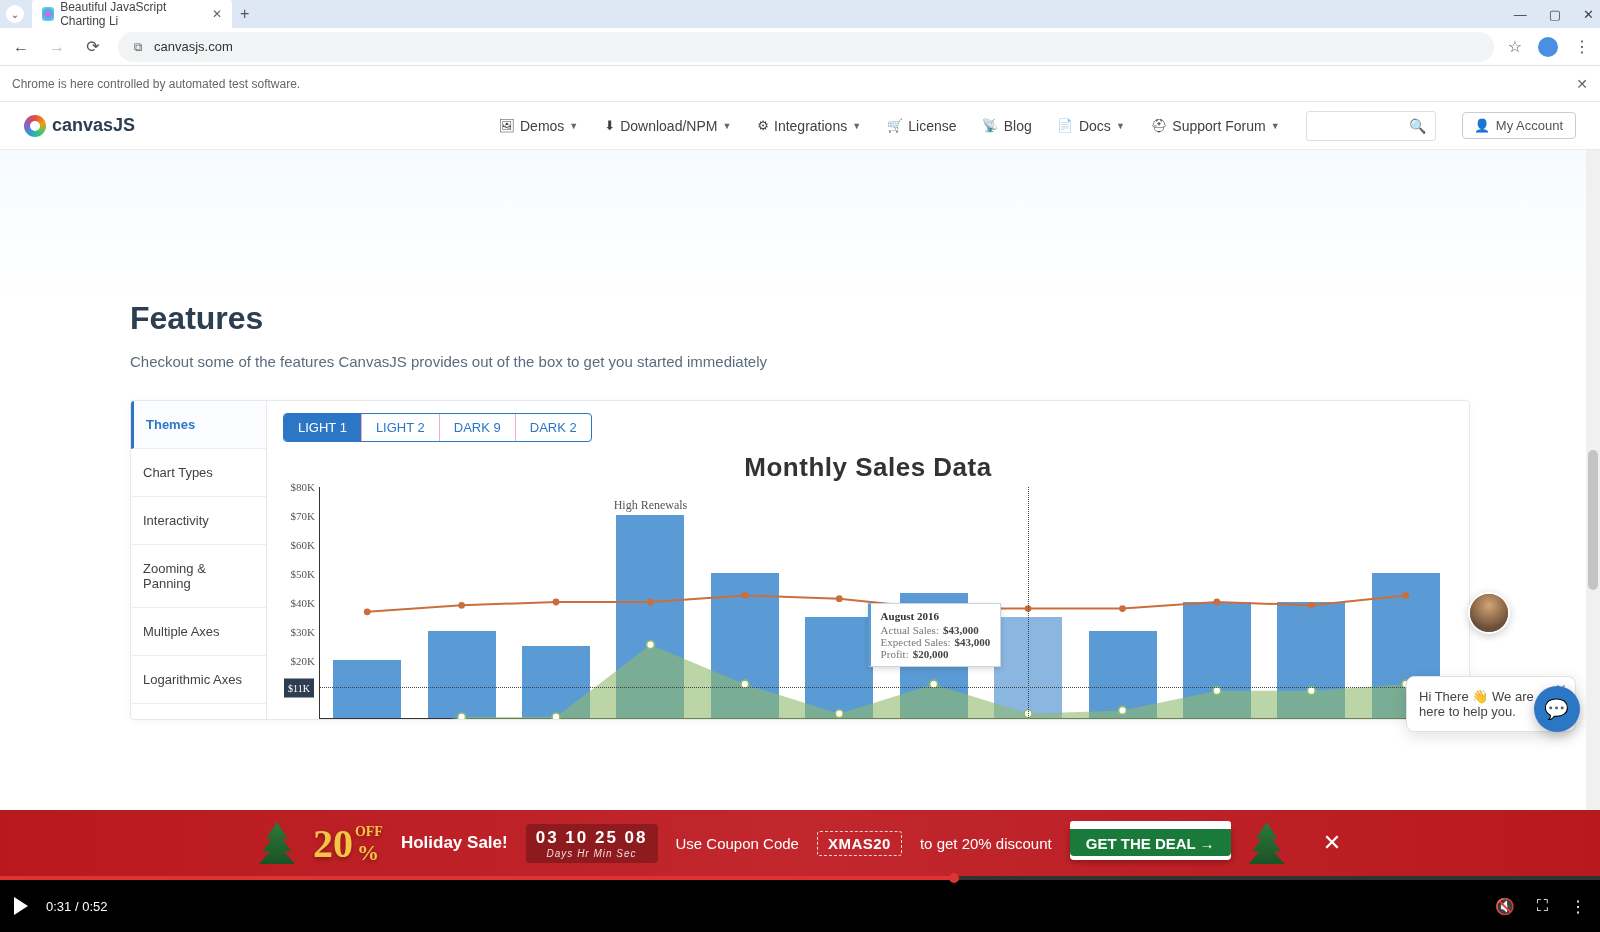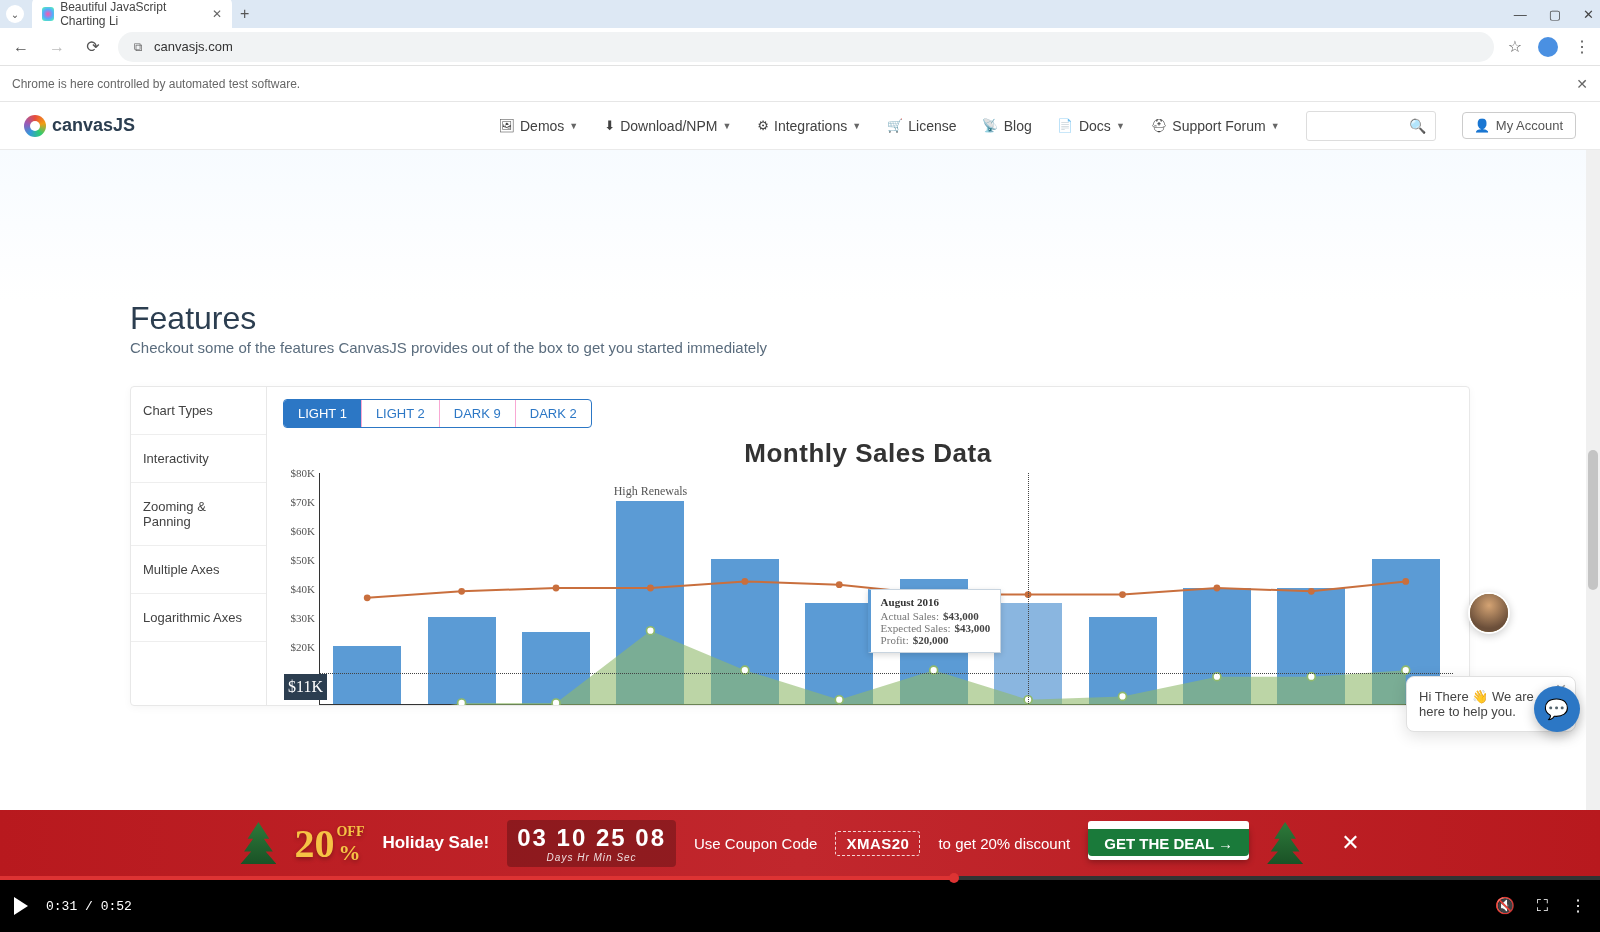--- a/index.html
+++ b/index.html
@@ -38,21 +38,21 @@
 .nav-item .icon{font-size:13px;}
 .caret{font-size:9px;color:#666;}
 .search-box{width:130px;height:30px;border:1px solid #ddd;border-radius:3px;display:flex;align-items:center;padding:0 8px;}
 .search-box input{border:0;outline:0;width:100%;font-size:13px;}
 .search-box .mag{font-size:14px;color:#555;}
 .my-account{border:1px solid #ccc;border-radius:4px;padding:5px 12px;font-size:13px;color:#555;display:flex;align-items:center;gap:5px;cursor:pointer;}
 
 
 .wave-bg{height:150px;background:linear-gradient(180deg,#f7fbff 0%,#ffffff 100%);}
 .content{padding:0 130px;}
-.features-title{font-size:32px;font-weight:400;color:#2c3e50;margin-bottom:2px;}
+.features-title{font-size:32px;font-weight:700;color:#2c3e50;margin-bottom:16px;}
 .features-sub{font-size:15px;color:#5a6c7d;margin-bottom:30px;}
 
 .features-panel{display:flex;border:1px solid #e8e8e8;border-radius:4px;overflow:hidden;box-shadow:0 2px 8px rgba(0,0,0,0.04);}
 
 .sidebar{width:136px;border-right:1px solid #e8e8e8;}
 .sidebar-item{padding:16px 12px;font-size:13px;color:#424242;border-bottom:1px solid #eee;cursor:pointer;}
 .sidebar-item.active{color:#2c77c5;font-weight:600;border-left:3px solid #2c77c5;background:#fafcff;}
 
 .chart-area{flex:1;padding:12px 16px 0;position:relative;}
 .theme-tabs{display:flex;border:1px solid #2c77c5;border-radius:4px;overflow:hidden;width:fit-content;margin-bottom:10px;}
@@ -61,21 +61,21 @@
 .theme-tab.active{background:#2c77c5;color:#fff;}
 
 .chart-title{text-align:center;font-family:Impact,Arial Black,sans-serif;font-size:26px;color:#333;font-weight:700;margin-bottom:4px;letter-spacing:0.5px;}
 
 .chart-canvas{position:relative;height:232px;font-family:Liberation Serif, serif;}
 .y-labels{position:absolute;left:0;top:0;bottom:0;width:36px;font-size:11px;color:#555;text-align:right;}
 .y-label{position:absolute;right:4px;transform:translateY(-50%);}
 .plot{position:absolute;left:36px;right:0;top:0;bottom:0;border-left:1px solid #333;border-bottom:1px solid #333;}
 .crosshair-v{position:absolute;top:0;bottom:0;border-left:1.5px dotted #444;}
 .crosshair-h{position:absolute;left:0;right:0;border-top:1.5px dotted #444;}
-.yval-badge{position:absolute;background:#2c3e50;color:#fff;font-size:16px;padding:4px 4px;left:-36px;transform:translateY(-50%);margin-top:13px;}
+.yval-badge{position:absolute;background:#2c3e50;color:#fff;font-size:10px;padding:4px 4px;left:-36px;transform:translateY(-50%);}
 
 .bars-container{position:absolute;left:0;right:0;top:0;bottom:0;display:flex;align-items:flex-end;}
 .bar-slot{flex:1;display:flex;justify-content:center;align-items:flex-end;position:relative;}
 .bar{width:72%;background:#5b9bd5;}
 .bar.highlight{background:#8ab6e0;}
 
 .area-svg{position:absolute;left:0;right:0;top:0;bottom:0;pointer-events:none;}
 
 .annotation{position:absolute;font-size:12px;color:#555;transform:translateX(-50%);}
 
@@ -92,33 +92,33 @@
 .chat-avatar::after{content:'';position:absolute;inset:0;background:radial-gradient(circle at 50% 30%,#d4a373 0%,#6b4f3a 70%);}
 .chat-fab{position:absolute;right:20px;bottom:200px;width:46px;height:46px;border-radius:50%;background:#2c77c5;display:flex;align-items:center;justify-content:center;color:#fff;font-size:20px;box-shadow:0 4px 12px rgba(0,0,0,0.25);cursor:pointer;}
 
 
 .promo{position:absolute;left:0;right:0;bottom:56px;height:66px;background:linear-gradient(90deg,#b8191e 0%,#c1272d 50%,#b8191e 100%);display:flex;align-items:center;justify-content:center;gap:18px;color:#fff;font-size:15px;}
 .promo .tree{width:36px;height:42px;background:linear-gradient(180deg,#2d7a3a 0%,#1a5226 100%);clip-path:polygon(50% 0%,20% 40%,35% 40%,10% 70%,30% 70%,0% 100%,100% 100%,70% 70%,90% 70%,65% 40%,80% 40%);position:relative;}
 .promo .pct{font-family:Georgia,serif;font-size:40px;font-weight:700;color:#f6c345;text-shadow:0 2px 4px rgba(0,0,0,0.3);display:flex;align-items:flex-start;}
 .promo .pct .off{font-size:14px;margin-top:4px;margin-left:2px;}
 .promo .sale-text{font-size:17px;font-weight:600;}
 .promo .countdown{background:rgba(0,0,0,0.25);border-radius:4px;padding:4px 10px;text-align:center;}
-.promo .cd-nums{font-size:24px;font-weight:700;letter-spacing:2px;}
+.promo .cd-nums{font-size:17px;font-weight:700;letter-spacing:2px;}
 .promo .cd-labels{font-size:10px;letter-spacing:1px;opacity:0.85;font-style:italic;}
 .promo .coupon{border:1.5px dashed rgba(255,255,255,0.8);border-radius:3px;padding:3px 10px;font-weight:700;letter-spacing:0.5px;}
 .promo .deal-btn{background:#1a7a3a;border-radius:4px;padding:8px 16px;font-weight:600;box-shadow:0 -4px 0 #fff inset,0 2px 6px rgba(0,0,0,0.3);cursor:pointer;position:relative;}
 .promo .deal-btn::before{content:'';position:absolute;top:-6px;left:0;right:0;height:8px;background:#fff;border-radius:3px 3px 0 0;}
 .promo .close-promo{margin-left:20px;font-size:22px;cursor:pointer;}
 
 
 .video-bar{position:absolute;left:0;right:0;bottom:0;height:56px;background:#000;color:#fff;}
 .progress{position:absolute;top:0;left:0;right:0;height:4px;background:#333;}
 .progress-fill{height:100%;background:#d33;width:59.6%;}
 .progress-knob{position:absolute;top:-3px;width:10px;height:10px;border-radius:50%;background:#d33;left:59.6%;transform:translateX(-50%);}
-.vc-row{display:flex;align-items:center;height:52px;padding:0 14px;gap:18px;margin-top:4px;font-family:Liberation Mono, monospace;}
+.vc-row{display:flex;align-items:center;height:52px;padding:0 14px;gap:18px;margin-top:4px;}
 .vc-btn{cursor:pointer;display:flex;align-items:center;}
 .play-icon{width:0;height:0;border-left:14px solid #fff;border-top:9px solid transparent;border-bottom:9px solid transparent;}
 .vc-time{font-size:13px;}
 .vc-right{margin-left:auto;display:flex;align-items:center;gap:22px;font-size:16px;}
 .scrollbar-right{position:absolute;right:0;top:150px;bottom:122px;width:14px;background:#f0f0f0;}
 .scroll-thumb{position:absolute;left:2px;right:2px;top:300px;height:140px;background:#c4c4c4;border-radius:5px;}
 </style>
 </head>
 <body>
 
@@ -208,20 +208,21 @@
 </div>
 
 <div class="wave-bg"></div>
 
 <div class="content">
   <h2 class="features-title">Features</h2>
   <p class="features-sub">Checkout some of the features CanvasJS provides out of the box to get you started immediately</p>
 
   <div class="features-panel">
     <div class="sidebar">
+      <div class="sidebar-item active">Themes</div>
       <div class="sidebar-item">Chart Types</div>
       <div class="sidebar-item">Interactivity</div>
       <div class="sidebar-item">Zooming &amp; Panning</div>
       <div class="sidebar-item">Multiple Axes</div>
       <div class="sidebar-item">Logarithmic Axes</div>
     </div>
 
     <div class="chart-area">
       <div class="theme-tabs">
         <div class="theme-tab active">LIGHT 1</div>

